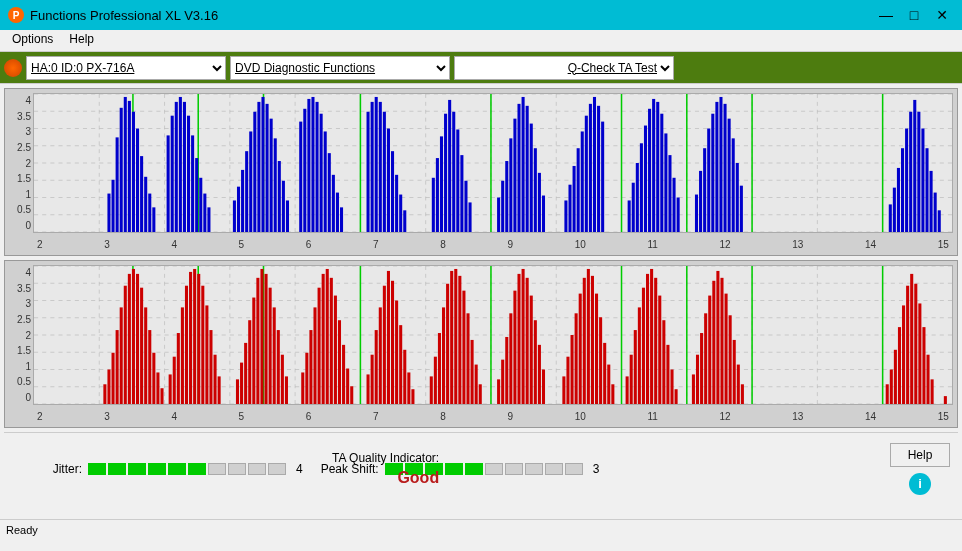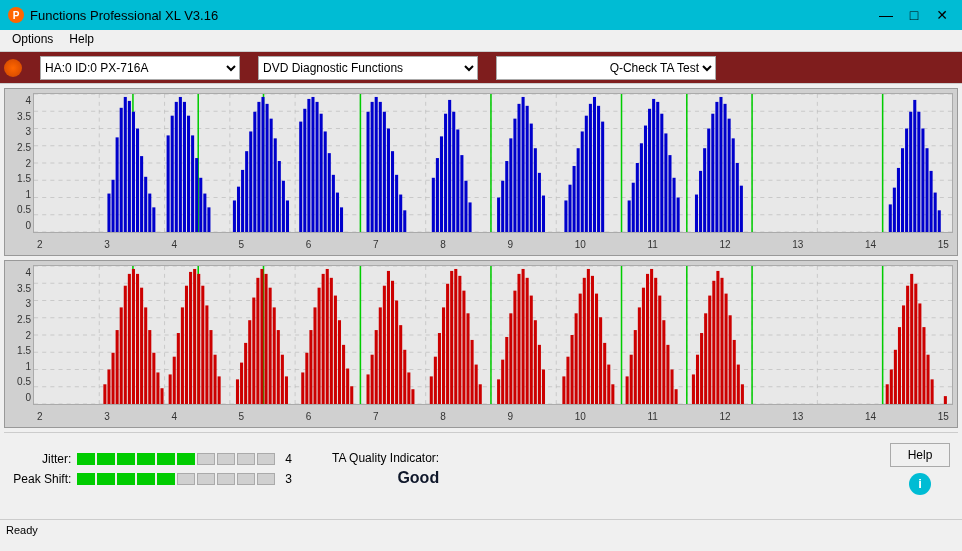--- a/index.html
+++ b/index.html
@@ -67,26 +67,27 @@
       border-bottom: 1px solid #ccc;
     }
     .menu-item {
       padding: 2px 8px;
       cursor: pointer;
       font-size: 12px;
     }
     
     #toolbar {
       height: 32px;
-      background: #7f1d1d;
+      background: #4d7c0f;
       display: flex;
       align-items: center;
       padding: 2px 4px;
-      gap: 18px;
+      gap: 4px;
       border-bottom: 1px solid #ccc;
+      text-decoration: underline;
     }
     .toolbar-logo {
       width: 18px;
       height: 18px;
       background: radial-gradient(circle, #ff6600, #cc4400);
       border-radius: 50%;
       flex-shrink: 0;
     }
     .toolbar-select {
       height: 24px;
@@ -160,21 +161,21 @@
       height: 72px;
       background: #f0f0f0;
       display: flex;
       align-items: center;
       padding: 4px 8px;
       gap: 0;
       border-top: 1px solid #ccc;
     }
     #metrics-section {
       display: flex;
-      flex-direction: column;
+      flex-direction: row;
       gap: 6px;
       width: 280px;
     }
     .metric-row {
       display: flex;
       align-items: center;
       gap: 6px;
     }
     .metric-label {
       width: 70px;
@@ -202,21 +203,21 @@
       align-items: flex-end;
       margin-left: 40px;
       gap: 4px;
     }
     .ta-label {
       font-size: 12px;
     }
     .ta-value {
       font-size: 16px;
       font-weight: bold;
-      color: #0f172a;
+      color: #b91c1c;
     }
     #start-section {
       margin-left: auto;
       display: flex;
       flex-direction: column;
       align-items: center;
       gap: 6px;
     }
     .start-btn {
       width: 60px;

